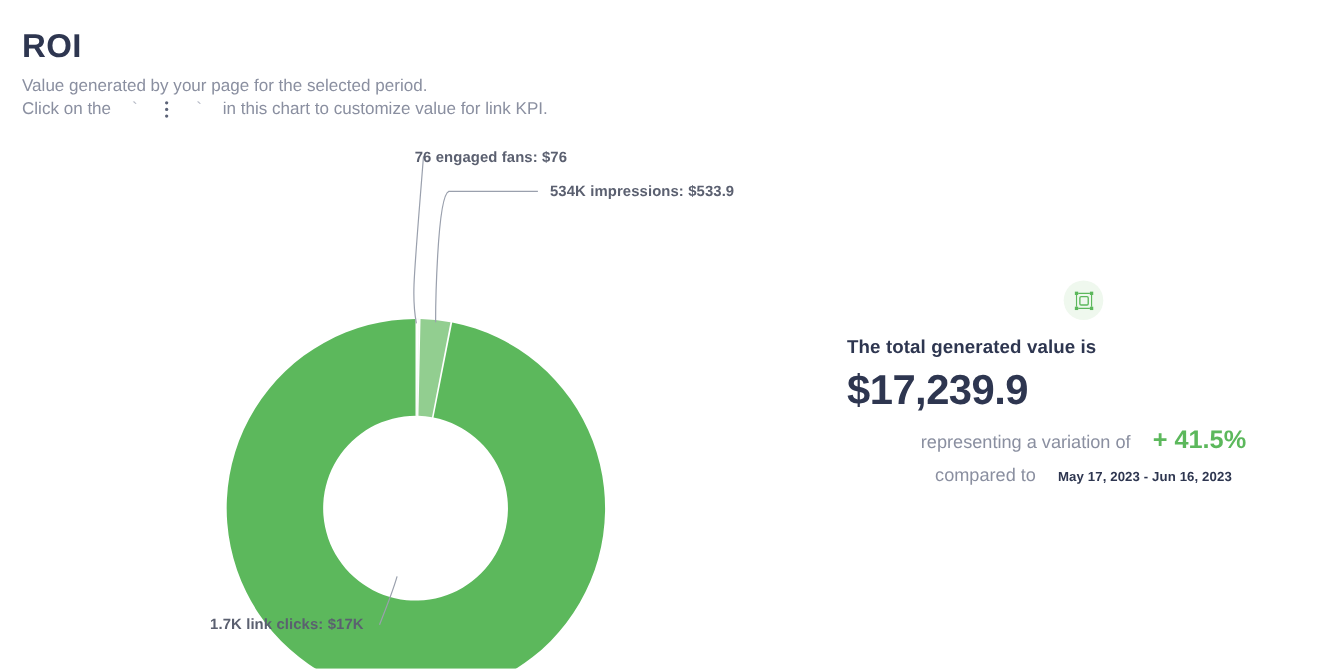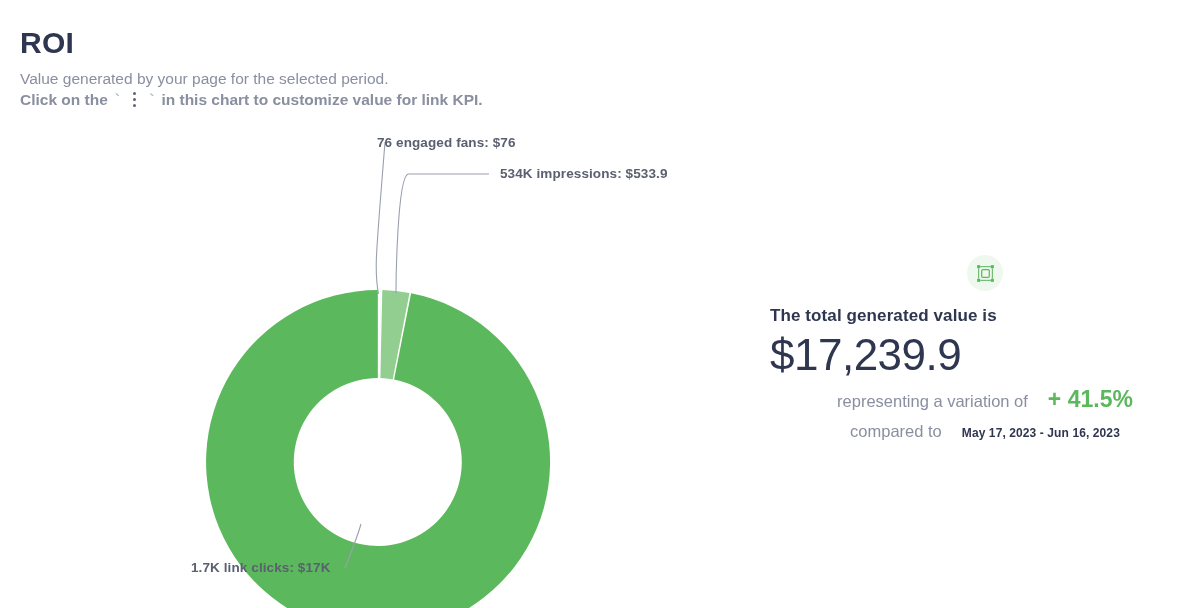--- a/index.html
+++ b/index.html
@@ -14,21 +14,21 @@
   
   .header { position: absolute; left: 20px; top: 26px; }
   .page-title {
     font-size: 30px; font-weight: bold; color: #2e3650;
     letter-spacing: 0.3px; line-height: 34px;
   }
   .subtitle {
     margin-top: 8px; font-size: 15.5px; color: #8a8fa0;
     line-height: 21px; font-weight: normal; white-space: nowrap;
   }
-  .subtitle-line2 { display: flex; align-items: center; gap: 4px; white-space: nowrap; font-weight: bold; }
+  .subtitle-line2 { display: flex; align-items: center; gap: 16px; white-space: nowrap; }
   .tick { color: #b6bac6; font-size: 15.5px; padding: 0 3px; }
   .kebab {
     display: inline-flex; flex-direction: column; justify-content: center;
     align-items: center; gap: 2.5px; height: 18px; padding: 0 6px;
     vertical-align: middle;
   }
   .kebab i { display: block; width: 3.2px; height: 3.2px; border-radius: 50%; background: #5c6377; }
 
   
   .chart-wrap { position: absolute; left: 0; top: 110px; width: 720px; height: 498px; }
@@ -50,21 +50,21 @@
   .badge {
     width: 36px; height: 36px; border-radius: 50%;
     background: #eff8ee; margin: 0 auto 14px auto;
     display: flex; align-items: center; justify-content: center;
   }
   .summary-caption {
     font-size: 17px; font-weight: bold; color: #2e3650;
     line-height: 22px; letter-spacing: 0.1px;
   }
   .summary-value {
-    font-size: 44px; font-weight: normal; color: #2e3650;
+    font-size: 38px; font-weight: bold; color: #2e3650;
     line-height: 52px; letter-spacing: -0.5px; margin-top: 2px;
   }
   .summary-row {
     display: flex; align-items: baseline; justify-content: center;
     gap: 20px; margin-top: 6px; white-space: nowrap;
   }
   .muted { font-size: 16.5px; color: #8a8fa0; font-weight: normal; line-height: 24px; }
   .variation { font-size: 23px; font-weight: bold; color: #5cb85c; line-height: 24px; }
   .daterange { font-size: 12px; font-weight: bold; color: #2e3650; line-height: 24px; letter-spacing: 0.1px; }
 </style>

